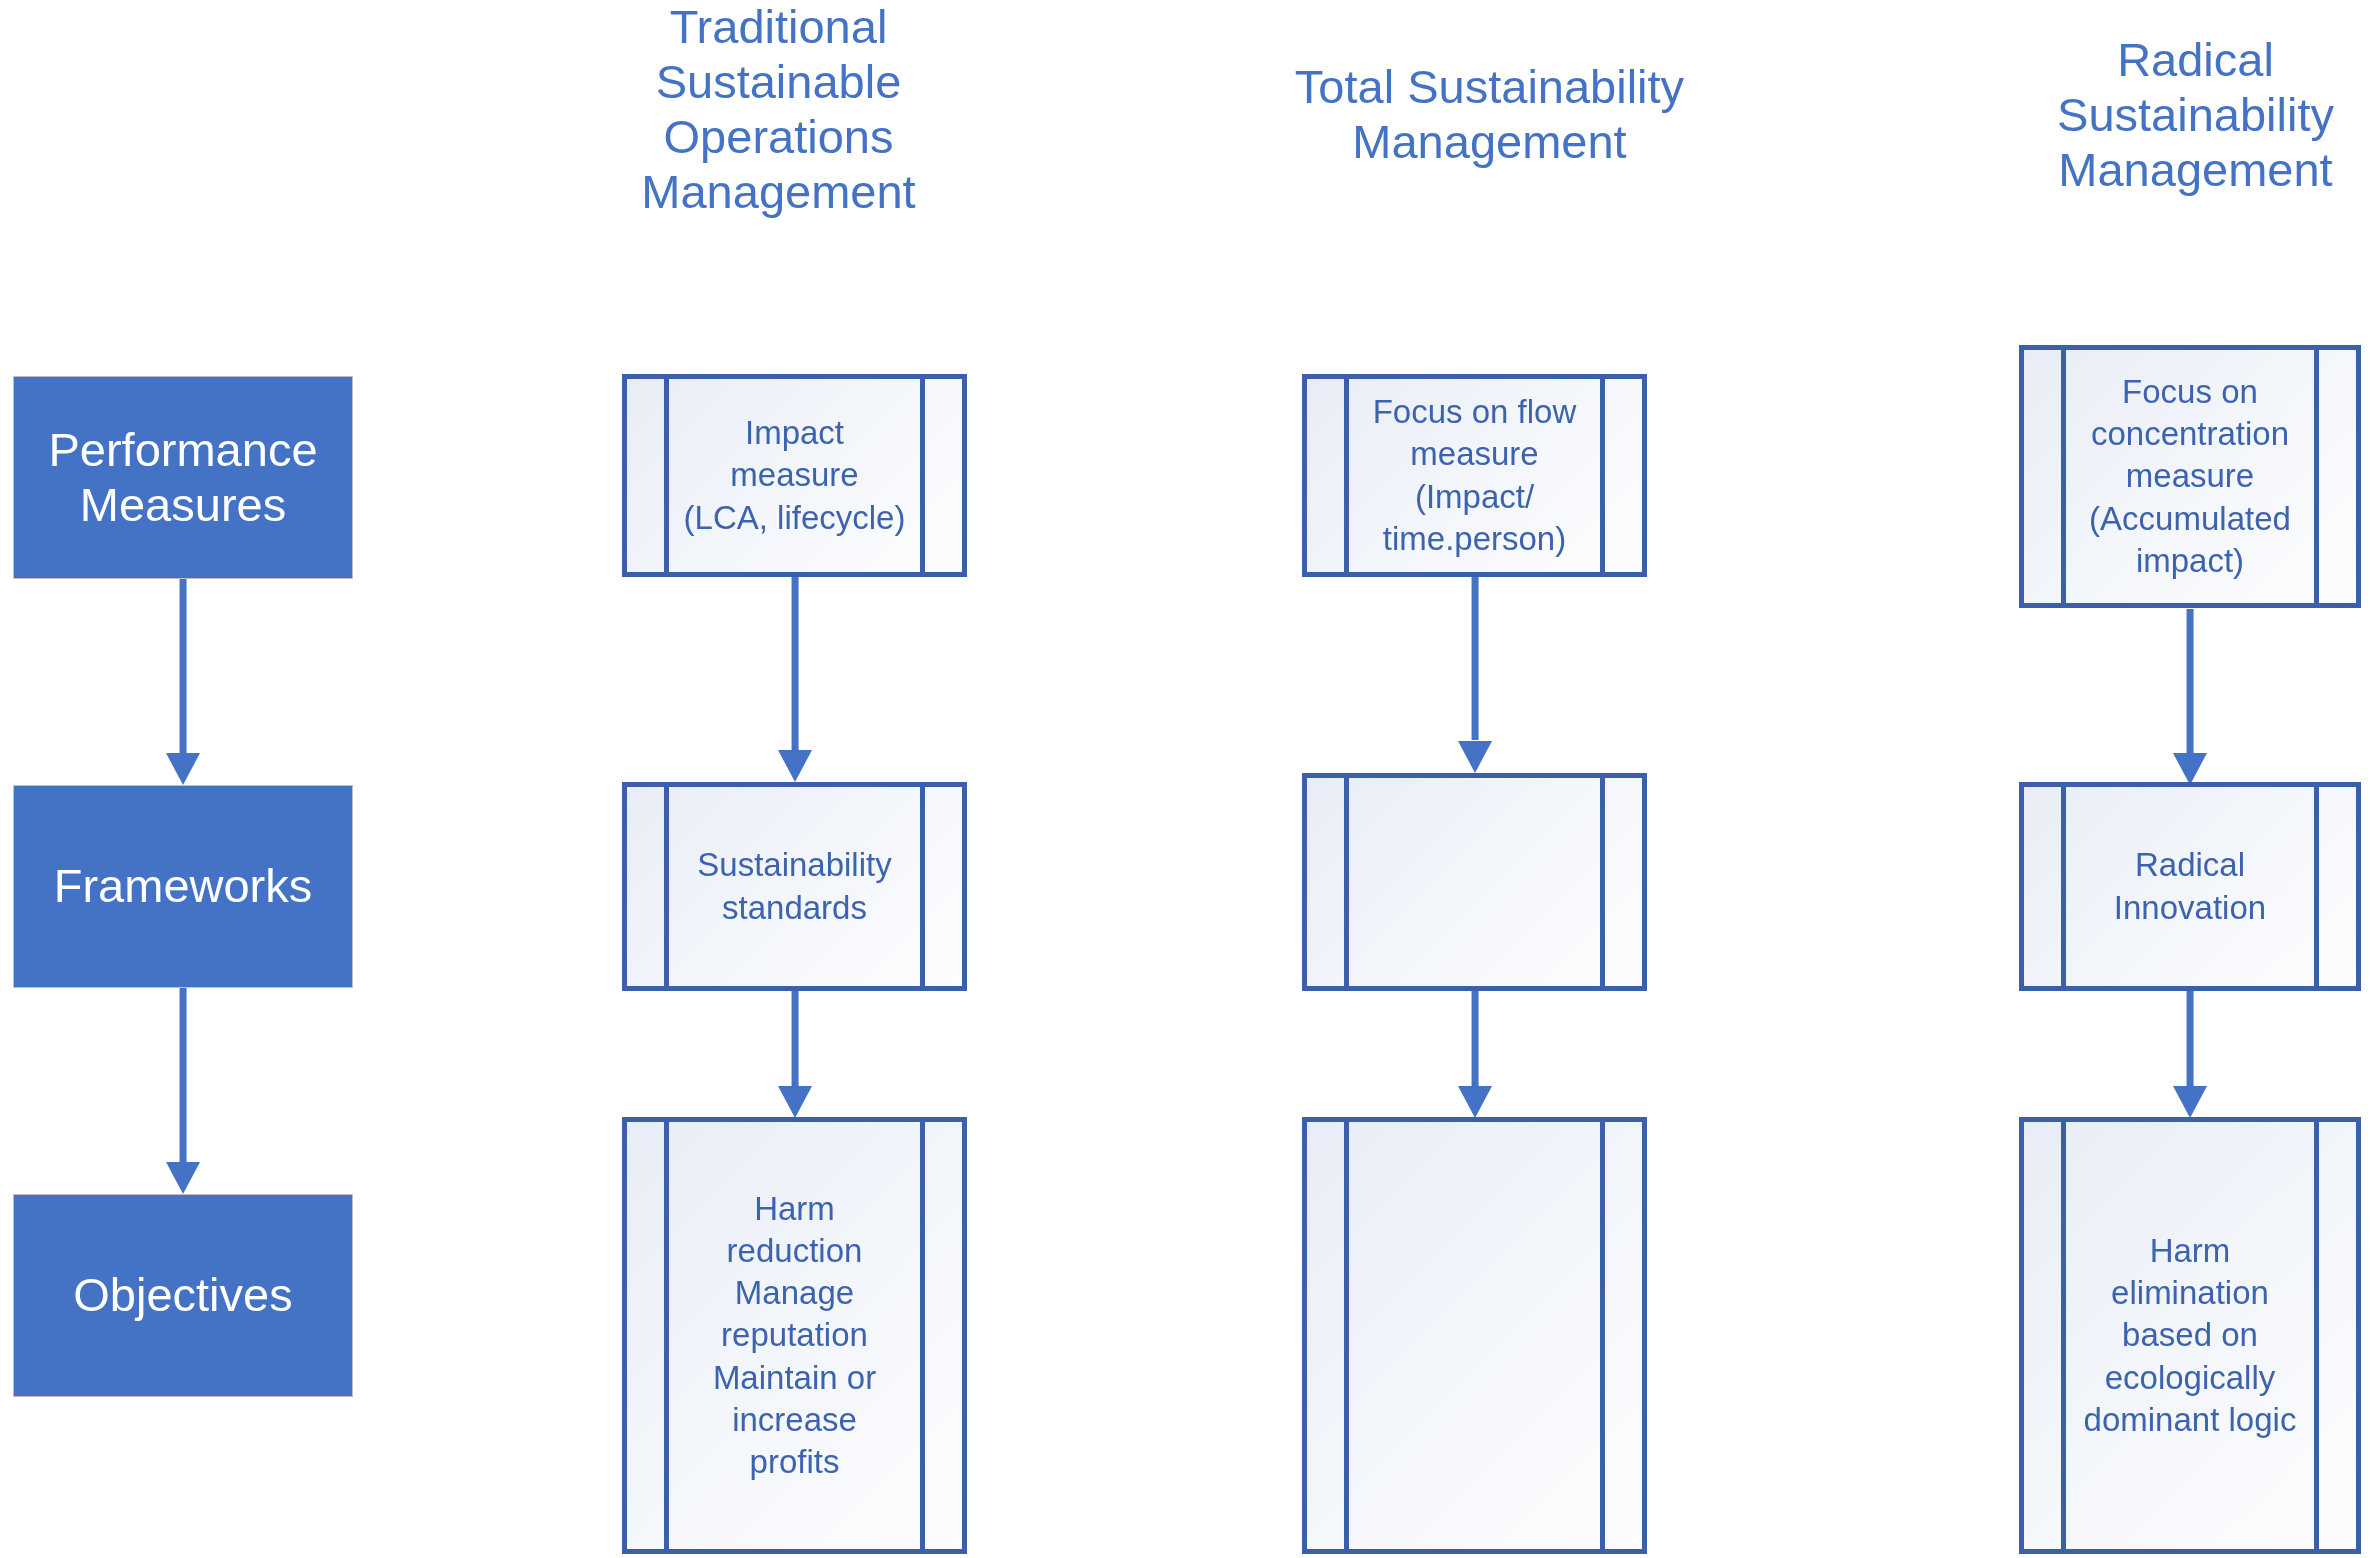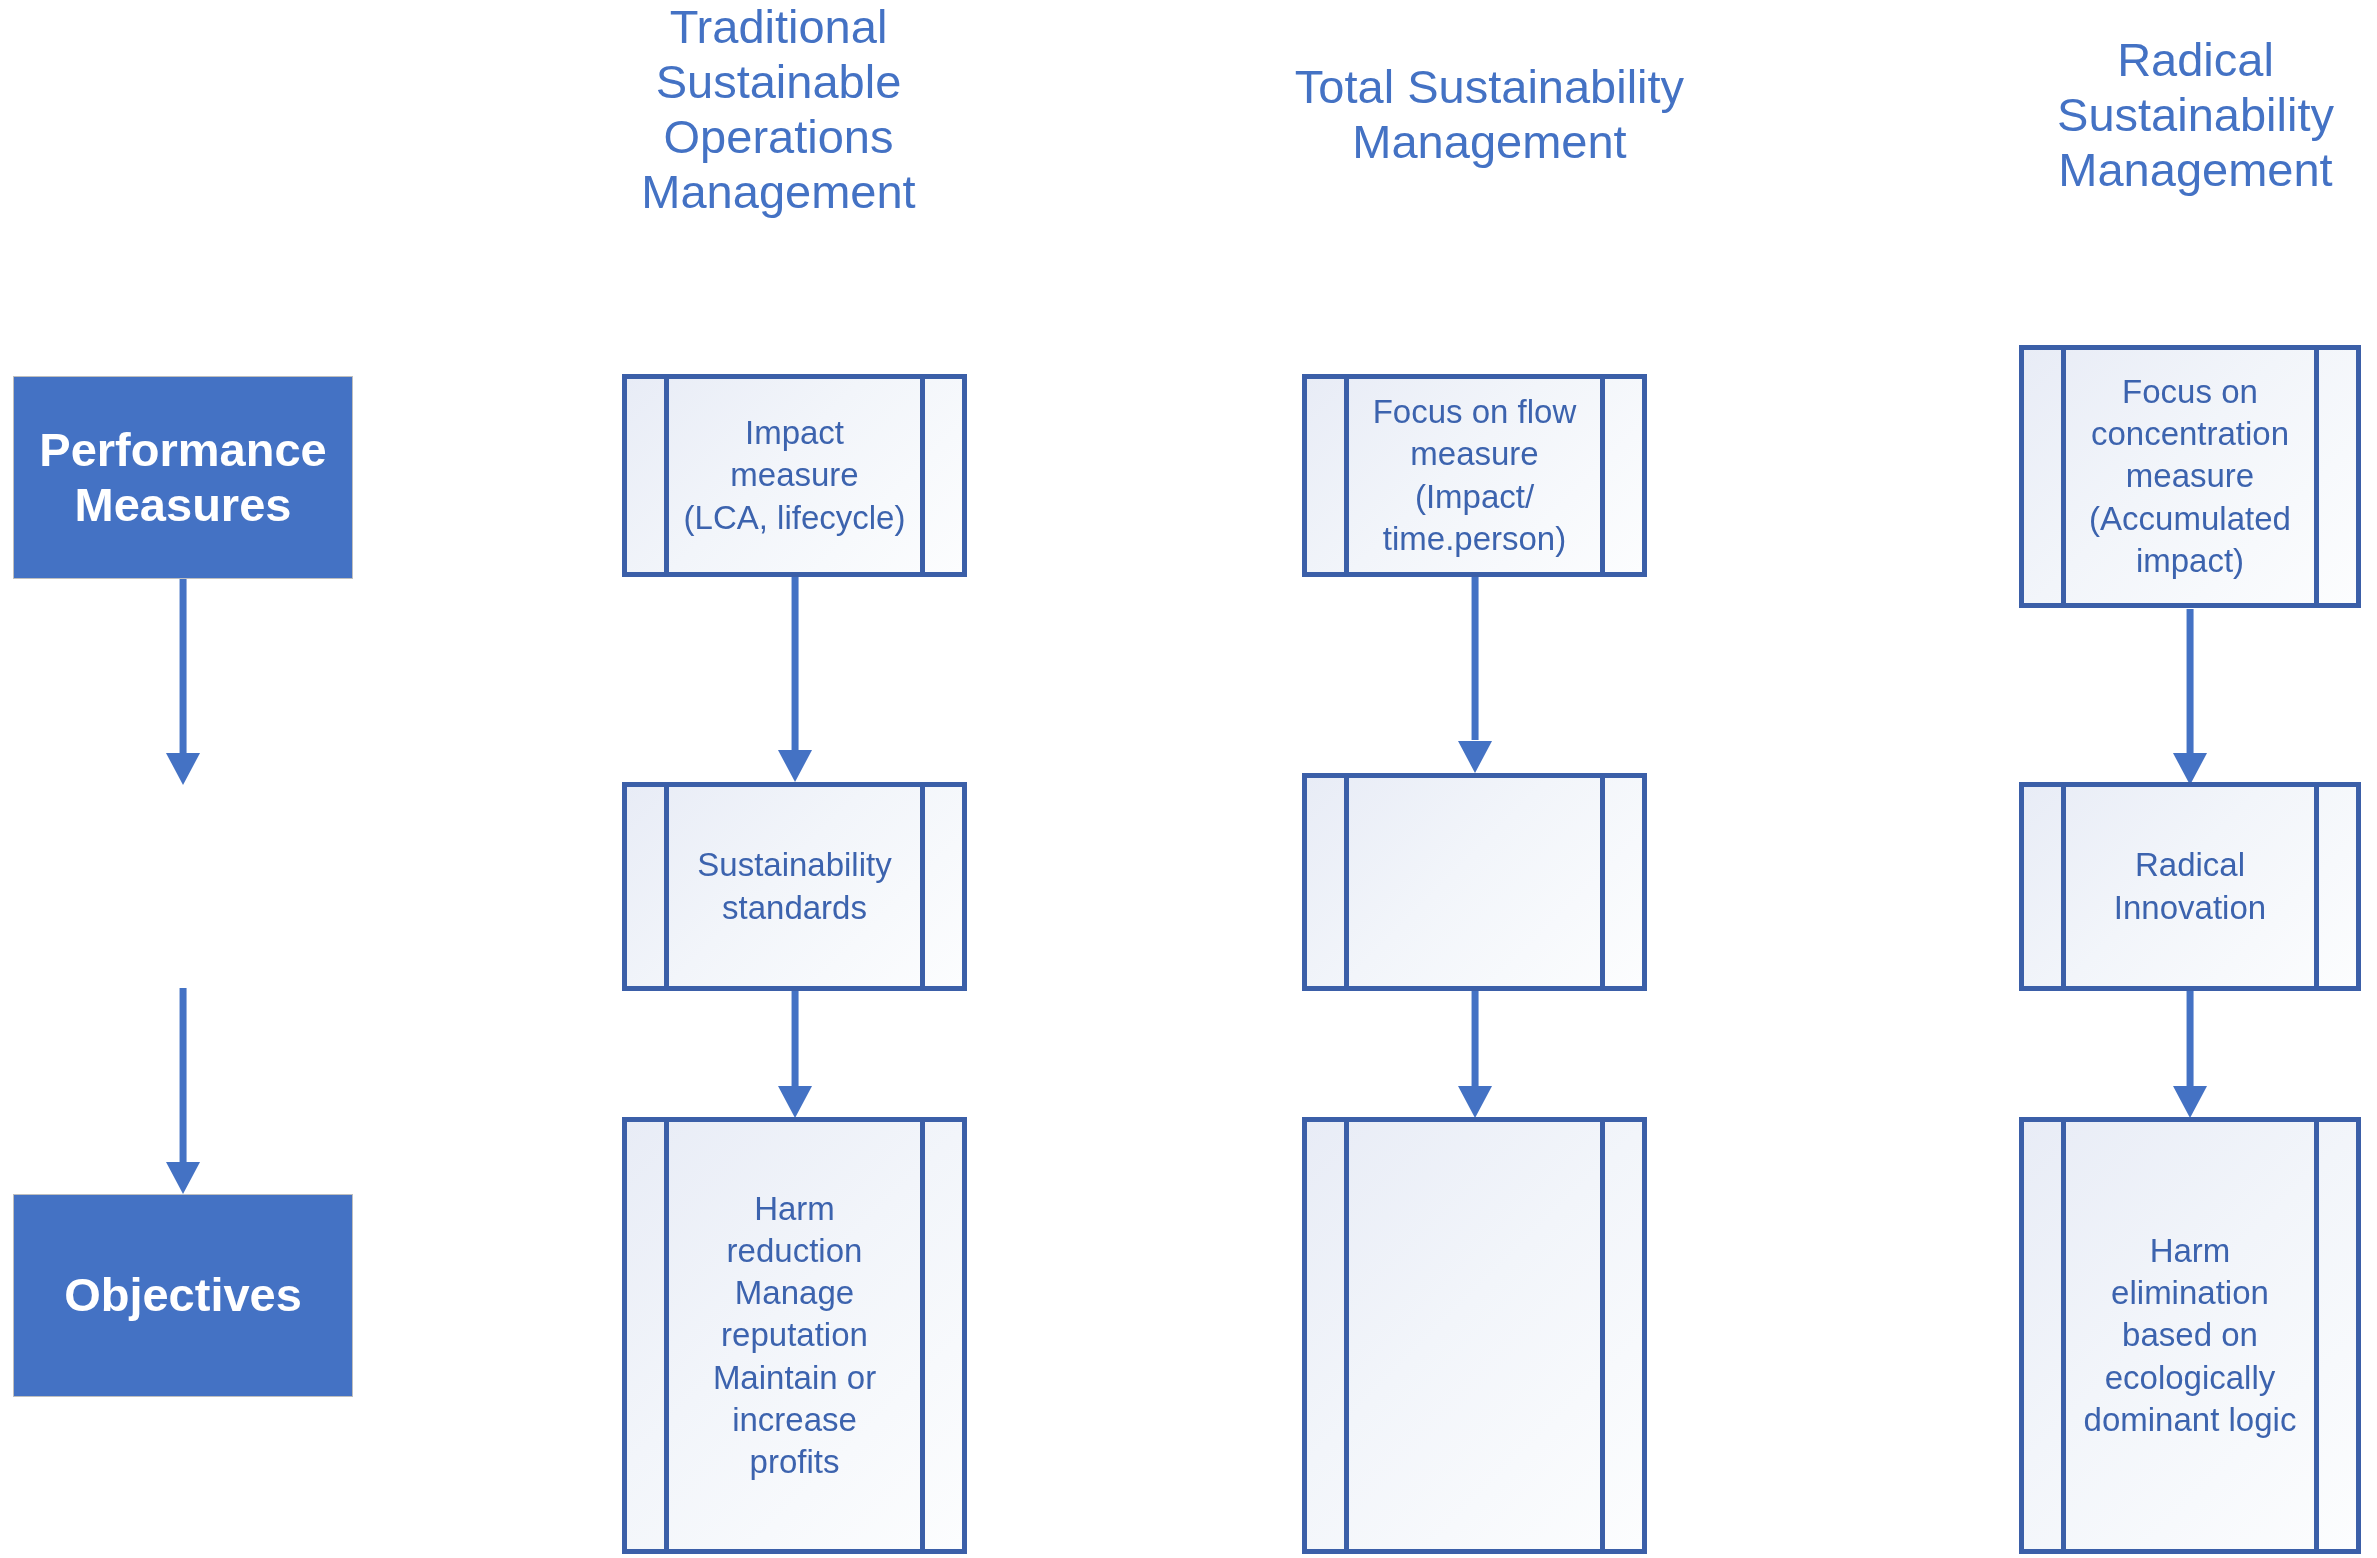--- a/index.html
+++ b/index.html
@@ -26,21 +26,20 @@
     border:1.5px solid #BFBFBF;
     box-sizing:border-box;
     display:flex;
     align-items:center;
     justify-content:center;
     color:#FFFFFF;
     font-size:47px;
     line-height:1.17;
     text-align:center;
     white-space:pre-line;
-    font-weight:bold;
   }
 
   
   .proc{
     position:absolute;
     box-sizing:border-box;
     border:5.3px solid #3B5FA8;
     background:linear-gradient(135deg,#E8ECF6 0%,#F2F5FA 45%,#FCFDFE 100%);
   }
   .proc .bar{
@@ -100,20 +99,21 @@
   <div class="col-header" style="left:1222px;top:60px;width:535px;">Total Sustainability
 Management</div>
 
   <div class="col-header" style="left:2016px;top:33px;width:359px;">Radical
 Sustainability
 Management</div>
 
   <div class="stage-box" style="left:13px;top:376px;width:340px;height:203px;">Performance
 Measures</div>
 
+  <div class="stage-box" style="left:13px;top:785px;width:340px;height:203px;">Frameworks</div>
 
   <div class="stage-box" style="left:13px;top:1194px;width:340px;height:203px;">Objectives</div>
 
   <div class="arrow" style="left:164px;top:579px;width:38px;height:206px;">
     <div class="shaft" style="height:174px;"></div>
     <div class="head"></div>
   </div>
 
   <div class="arrow" style="left:164px;top:988px;width:38px;height:206px;">
     <div class="shaft" style="height:174px;"></div>

